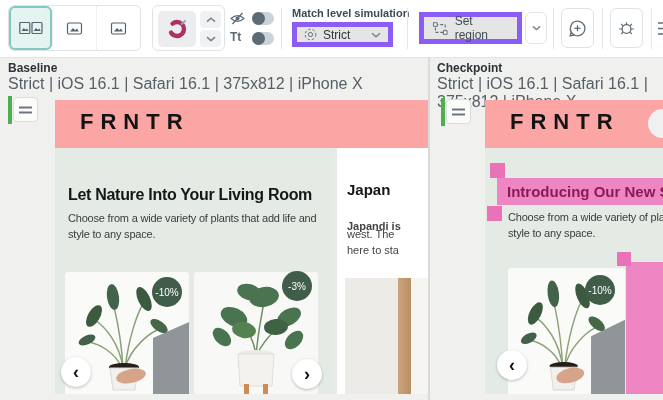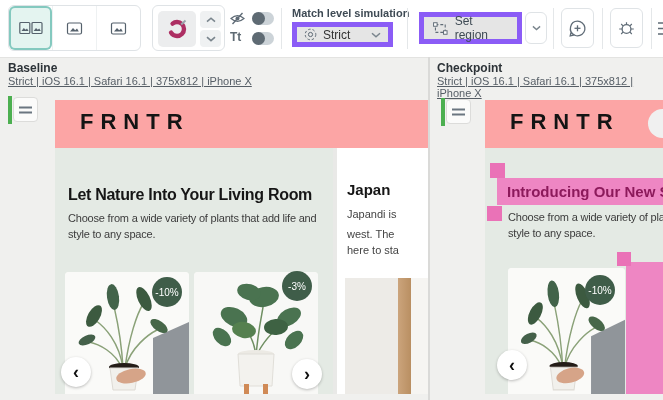--- a/index.html
+++ b/index.html
@@ -14,21 +14,21 @@
   .viewbtn.sel{background:#e4f4f0;box-shadow:inset 0 0 0 2px #84c9bf;border-radius:6px;}
   .minibtn{position:absolute;background:#eff1f2;border-radius:4px;display:flex;align-items:center;justify-content:center;cursor:pointer;}
   .toggle{position:absolute;width:22px;height:13px;border-radius:7px;background:#ccd3d8;cursor:pointer;}
   .toggle .knob{position:absolute;left:0;top:0;width:13px;height:13px;border-radius:50%;background:#5e6a73;}
   .vdiv{position:absolute;top:8px;width:1px;height:41px;background:#e4e7e9;}
   .lbl{color:#3e4a54;font-size:11px;font-weight:bold;}
   .dropdown{position:absolute;background:#e5e5e5;border:5px solid #8b5cf6;border-radius:0;box-sizing:border-box;display:flex;align-items:center;cursor:pointer;}
   .sqbtn{position:absolute;background:#fff;border:1px solid #dfe3e6;border-radius:6px;box-sizing:border-box;display:flex;align-items:center;justify-content:center;cursor:pointer;}
   
   .ptitle{position:absolute;font-size:12px;font-weight:bold;color:#2d3338;}
-  .pmeta{position:absolute;font-size:11px;color:#565e66;text-decoration:underline;}
+  .pmeta{position:absolute;font-size:16px;color:#565e66;}
   .stepbar{position:absolute;width:4px;height:28px;background:#4caf50;}
   .stepbtn{position:absolute;width:25px;height:25px;background:#fbfbfa;border:1px solid #dcdcda;border-radius:4px;box-sizing:border-box;display:flex;align-items:center;justify-content:center;cursor:pointer;}
   .shotwrap{position:absolute;overflow:hidden;}
   .shot{position:absolute;left:0;top:0;width:375px;height:294px;background:#e9e9e7;box-shadow:0 2px 6px rgba(0,0,0,.3);}
   .sitehead{position:absolute;left:0;top:0;width:375px;height:48px;background:#fca5a5;}
   .logo{position:absolute;left:25px;top:9px;font-size:22px;font-weight:800;letter-spacing:7px;color:#141414;white-space:nowrap;}
   .pill{position:absolute;left:163px;top:9px;width:182px;height:29px;background:#f0f0f0;border-radius:15px;font-size:11px;font-style:italic;color:#939ea6;line-height:29px;padding-left:15px;box-sizing:border-box;white-space:nowrap;}
   .slide1{position:absolute;left:0;top:48px;width:278px;height:246px;background:#e4eae4;overflow:hidden;}
   .heroH{position:absolute;left:13px;top:38px;font-size:16px;font-weight:bold;color:#161616;letter-spacing:-.3px;white-space:nowrap;}
   .heroB{position:absolute;font-size:11px;color:#3c3c3c;letter-spacing:-.2px;white-space:nowrap;}
@@ -235,21 +235,21 @@
             </svg>
           </div>
           <div class="badge" style="left:97px;top:129px;">-10%</div>
           <div class="badge" style="left:227px;top:123px;">-3%</div>
           <div class="navarrow" style="left:6px;top:209px;">‹</div>
           <div class="navarrow" style="left:237px;top:211px;">›</div>
         </div>
 
         <div class="slide2">
           <div class="s2h">Japan</div>
-          <div class="s2l" style="top:60px;">Japandi is</div>
+          <div class="s2l" style="top:72px;font-weight:bold;">Japandi is</div>
           <div class="s2l" style="top:80px;">west. The</div>
           <div class="s2l" style="top:96px;">here to sta</div>
           <div class="abs" style="left:8px;top:130px;width:85px;height:116px;background:#edebe7;">
             <div class="abs" style="left:66px;top:0;width:19px;height:116px;background:#f6f5f2;"></div>
             <div class="abs" style="left:53px;top:0;width:13px;height:116px;background:linear-gradient(90deg,#cba47c,#b98f62);"></div>
           </div>
         </div>
       </div>
     </div>
 

